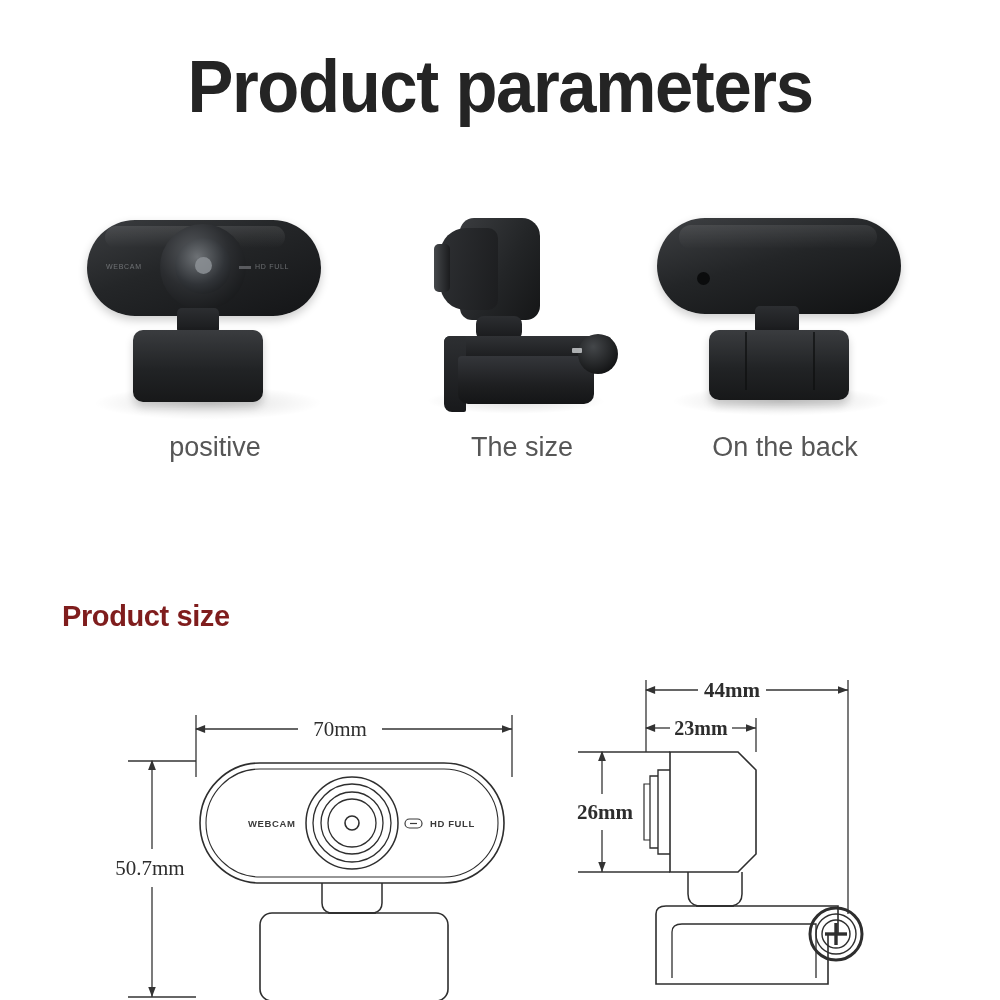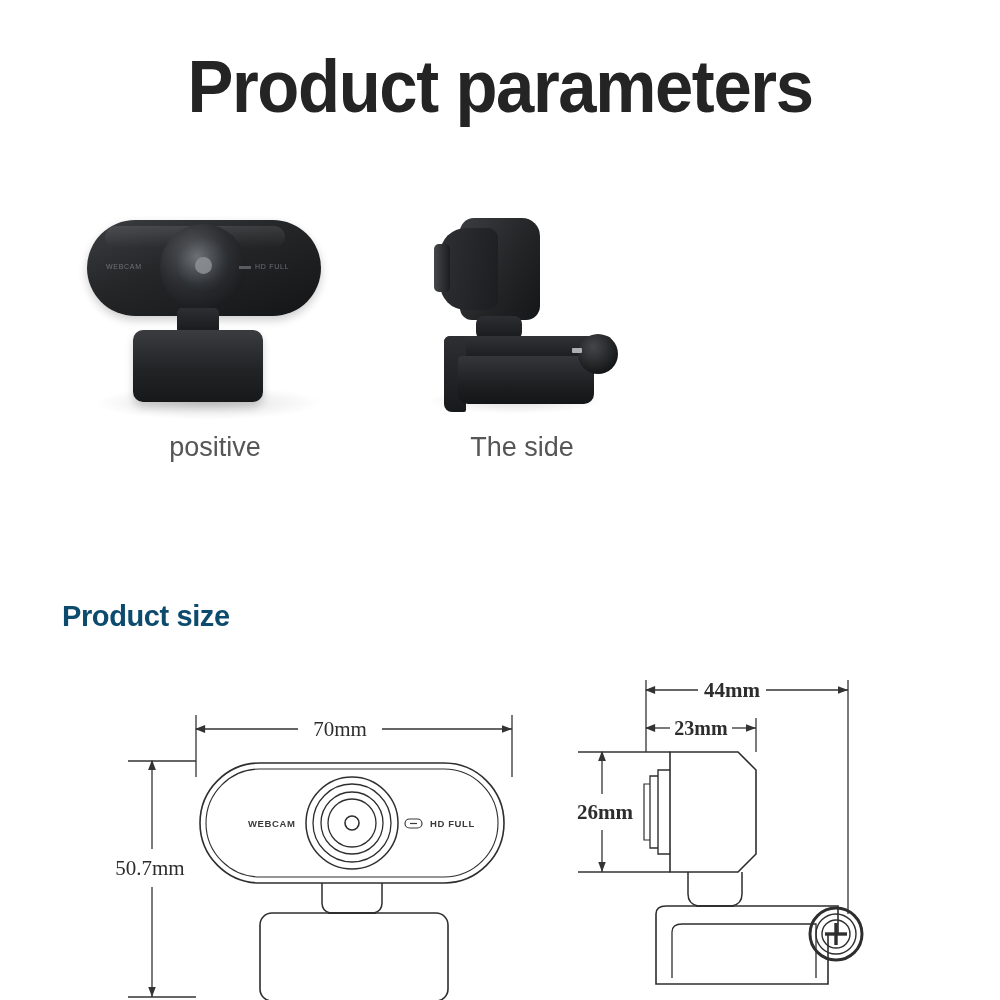--- a/index.html
+++ b/index.html
@@ -121,21 +121,21 @@
     background: radial-gradient(ellipse at center, rgba(0,0,0,0.13) 0%, rgba(0,0,0,0) 70%);
   }
 
   
   .section-title {
     position: absolute;
     left: 62px;
     top: 600px;
     font-size: 29px;
     font-weight: bold;
-    color: #0c4a6e;
+    color: #7f1d1d;
     letter-spacing: -0.4px;
     font-family: "Liberation Sans", sans-serif;
   }
 
   
   .drawing {
     position: absolute;
   }
   .dwg-left  { left: 100px; top: 697px; }
   .dwg-right { left: 560px; top: 666px; font-weight: bold; }
@@ -215,23 +215,42 @@
       <div style="position:absolute; left:86px; top:146px; width:136px; height:48px;
                   background:linear-gradient(180deg,#34363a 0%, #1e1f21 60%, #141516 100%);
                   border-radius:4px 4px 10px 10px;"></div>
 
       <div style="position:absolute; left:206px; top:124px; width:40px; height:40px;
                   background:radial-gradient(circle at 38% 32%, #44474a, #141516 75%);
                   border-radius:50%;"></div>
       <div style="position:absolute; left:200px; top:138px; width:10px; height:5px;
                   background:#cfd2d4; opacity:0.8; border-radius:1px;"></div>
     </div>
-    <div class="caption">The side</div>
+    <div class="caption">The size</div>
   </div>
 
+  <div class="photo-cell cell-back">
+    <div class="photo-stage">
+      <div class="soft-shadow" style="left:36px; top:176px; width:220px; height:30px;"></div>
+
+      <div class="cam-body" style="left:22px; top:8px; width:244px; height:96px;
+           background:linear-gradient(165deg, #3e4043 0%, #232527 45%, #111213 100%);"></div>
+      <div style="position:absolute; left:44px; top:15px; width:198px; height:24px;
+                  background:linear-gradient(180deg, rgba(255,255,255,0.09), rgba(255,255,255,0));
+                  border-radius:999px;"></div>
+      <div class="mic-hole" style="left:62px; top:62px; width:13px; height:13px;"></div>
+
+      <div class="cam-neck" style="left:120px; top:96px; width:44px; height:28px;"></div>
+      <div class="cam-base" style="left:74px; top:120px; width:140px; height:70px;"></div>
+
+      <div style="position:absolute; left:110px; top:122px; width:2px; height:58px; background:#0e0f10; opacity:0.7;"></div>
+      <div style="position:absolute; left:178px; top:122px; width:2px; height:58px; background:#0e0f10; opacity:0.7;"></div>
+    </div>
+    <div class="caption">On the back</div>
+  </div>
 
 </div>
 
 <div class="section-title">Product size</div>
 
 <div class="drawing dwg-left">
   <svg width="440" height="320" viewBox="0 0 440 320" xmlns="http://www.w3.org/2000/svg">
     <defs>
       <marker id="arrL" markerWidth="9" markerHeight="9" refX="8" refY="3.2" orient="auto" markerUnits="strokeWidth">
         <path d="M0,0.2 L8,3.2 L0,6.2 z" fill="#333"></path>

